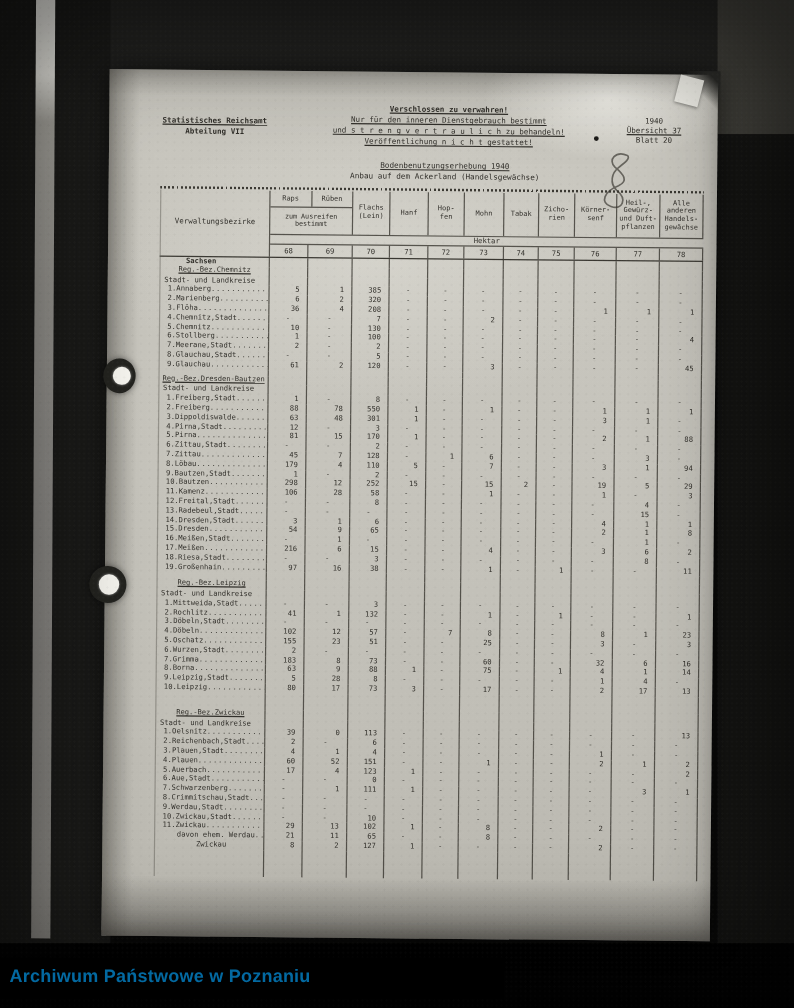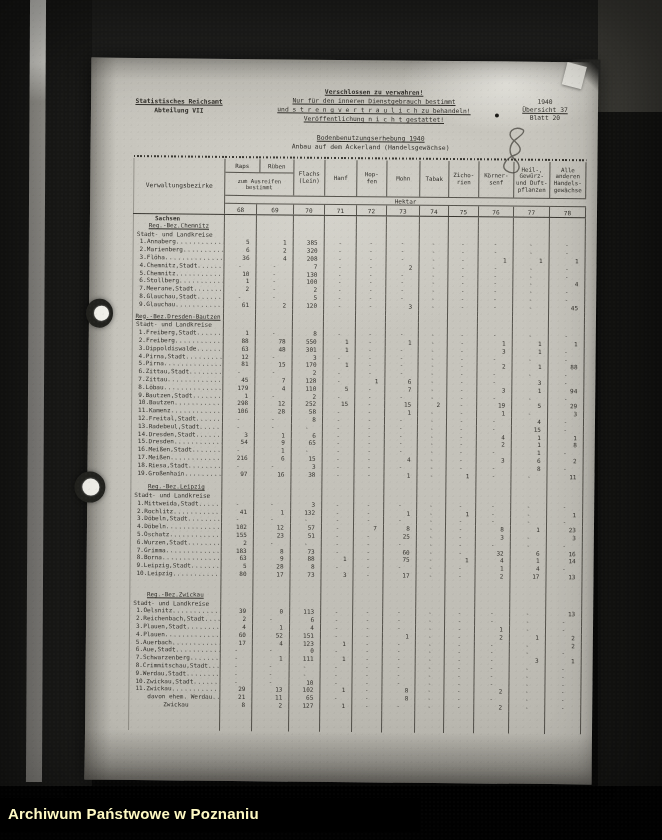--- a/index.html
+++ b/index.html
@@ -89,21 +89,21 @@
   .c.name.ind1{padding-left:18px;}
   .c.name.ind2{padding-left:34px;}
   .c.name.state{padding-left:21px;font-weight:bold;}
   .c.name.sec{justify-content:center;padding-left:0;text-decoration:underline;font-size:5.9px;overflow:visible;}
   .c.name.sub{padding-left:3px;}
   .c.v{text-align:right;padding-right:6px;}
   .c.v.dash{text-align:center;padding-right:0;}
 
   
   .wm-bar{position:absolute;left:0;top:798px;width:420px;height:34px;background:#000;z-index:50;}
-  .wm-bar span{position:absolute;left:8px;top:7px;color:#fef9c3;font-family:"Liberation Sans",sans-serif;
+  .wm-bar span{position:absolute;left:8px;top:7px;color:#0369a1;font-family:"Liberation Sans",sans-serif;
     font-weight:bold;font-size:15px;letter-spacing:.2px;}
 </style>
 </head>
 <body>
 
 <div class="photo">
   <div class="bg-top"></div>
   <div class="bg-left"></div>
   <div class="bg-right-top"></div>
   <div class="bg-right"></div>

